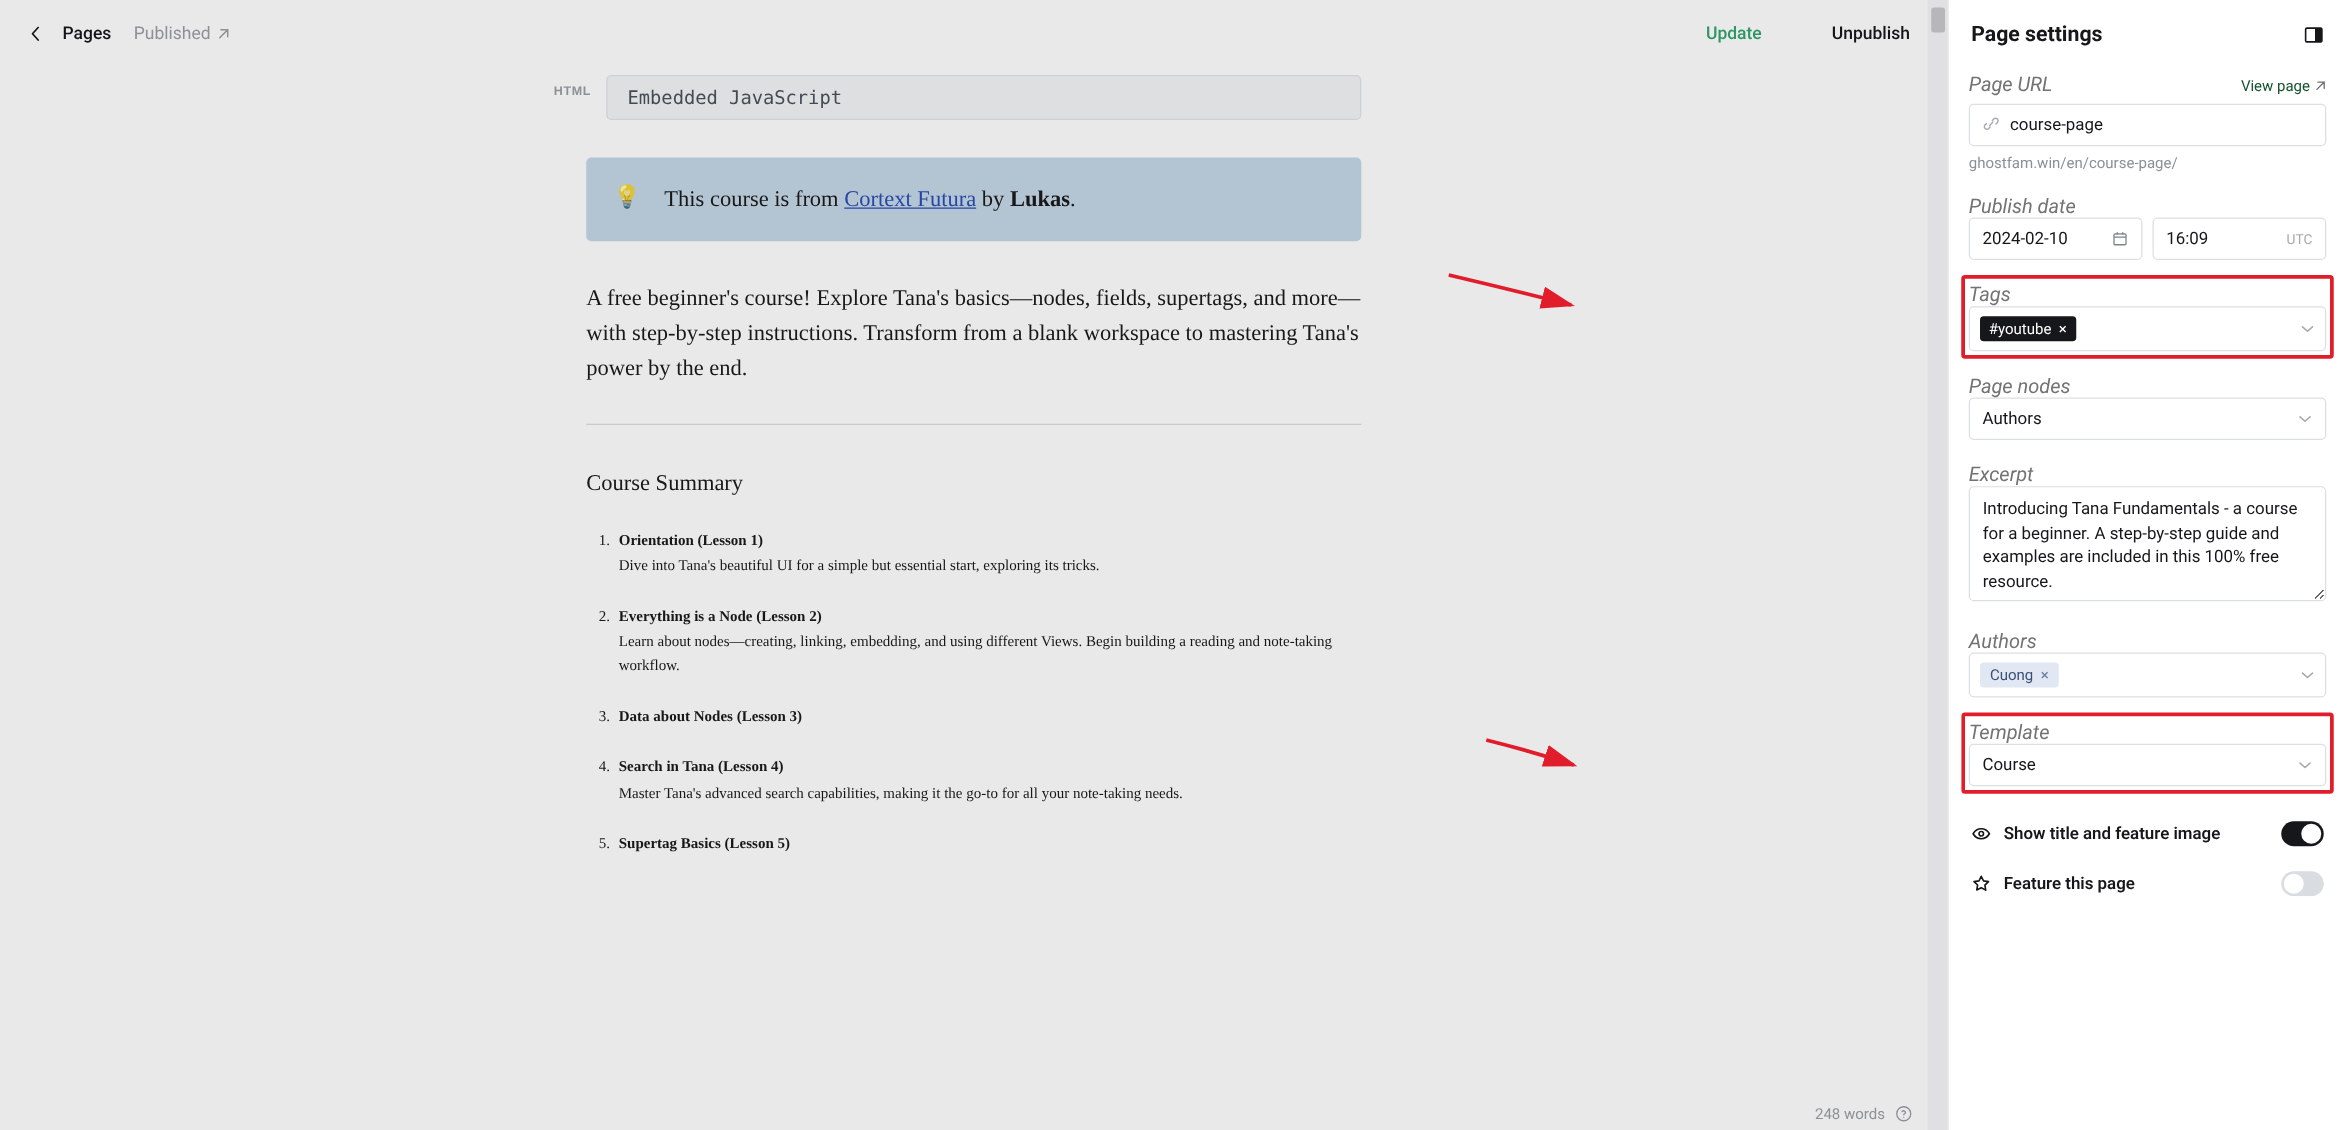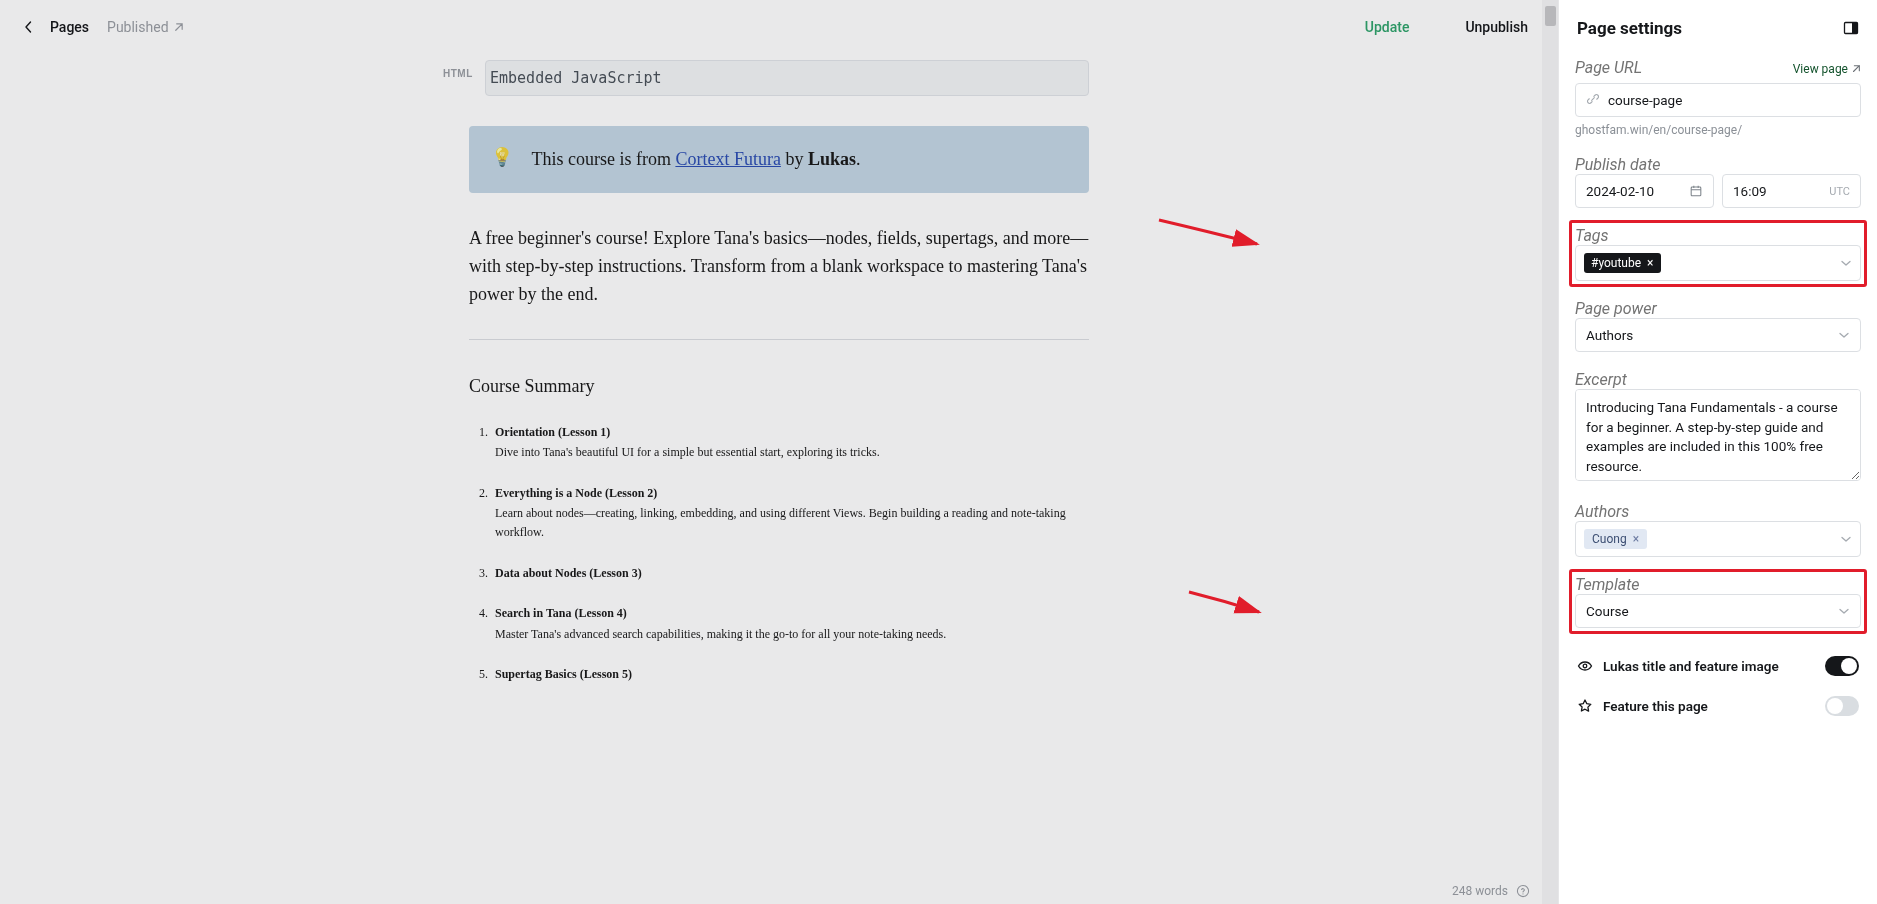--- a/index.html
+++ b/index.html
@@ -24,21 +24,21 @@
   .topbar-spacer { flex:1; }
   .btn-update { color:#30a46c; font-weight:500; padding: 8px 10px; }
   .btn-unpublish { color:#15171a; font-weight:500; padding: 8px 10px; margin-left: 18px; }
 
   .editor-body { flex:1; overflow:auto; position:relative; }
   .content-column { width: 620px; margin: 0 auto; padding-top: 6px; }
 
   .html-block { position:relative; margin-bottom: 30px; margin-left: 16px; }
   .html-card {
     background:#f2f4f6; border:1px solid #e1e4e8; border-radius:4px;
-    padding: 8px 4px; color:#4a525a;
+    padding: 8px 16px; color:#4a525a;
     font-family: ui-monospace, Menlo, Consolas, monospace; font-size: 15px;
   }
   .html-label {
     position:absolute; left:-42px; top:8px;
     font-size:10px; letter-spacing:0.5px; color:#9a9ea4; font-weight:600;
     font-family: -apple-system, sans-serif;
   }
 
   .callout {
     background:#c4d7e5; border-radius:4px;
@@ -295,21 +295,21 @@
       <span class="chev-down">
         <svg viewBox="0 0 12 12" fill="none">
             <path d="M2 4.5L6 8l4-3.5" stroke="#a5aab0" stroke-width="1.3" stroke-linecap="round" stroke-linejoin="round"></path>
           </svg>
       </span>
     </div>
     <div class="hl-box" style="top:-6px; left:-6px; right:-6px; bottom:-6px;"></div>
   </div>
 
   <div class="field-group">
-    <div class="field-label">Page power</div>
+    <div class="field-label">Page nodes</div>
     <div class="input select">
       <span>Authors</span>
       <span class="chev-down">
         <svg viewBox="0 0 12 12" fill="none">
             <path d="M2 4.5L6 8l4-3.5" stroke="#a5aab0" stroke-width="1.3" stroke-linecap="round" stroke-linejoin="round"></path>
           </svg>
       </span>
     </div>
   </div>
 
@@ -345,21 +345,21 @@
     </div>
     <div class="hl-box" style="top:-6px; left:-6px; right:-6px; bottom:-6px;"></div>
   </div>
 
   <div class="toggle-row">
     <div class="tl">
       <svg viewBox="0 0 16 16" fill="none">
           <path d="M1.5 8s2.3-4 6.5-4 6.5 4 6.5 4-2.3 4-6.5 4S1.5 8 1.5 8z" stroke="#15171a" stroke-width="1.3"></path>
           <circle cx="8" cy="8" r="1.8" stroke="#15171a" stroke-width="1.3"></circle>
         </svg>
-      <span>Lukas title and feature image</span>
+      <span>Show title and feature image</span>
     </div>
     <div class="toggle on">
         <div class="knob"></div>
       </div>
   </div>
 
   <div class="toggle-row">
     <div class="tl">
       <svg viewBox="0 0 16 16" fill="none">
           <path d="M8 2l1.8 3.7 4 .6-2.9 2.8.7 4L8 11.2 4.4 13l.7-4L2.2 6.3l4-.6L8 2z" stroke="#15171a" stroke-width="1.3" stroke-linejoin="round"></path>

